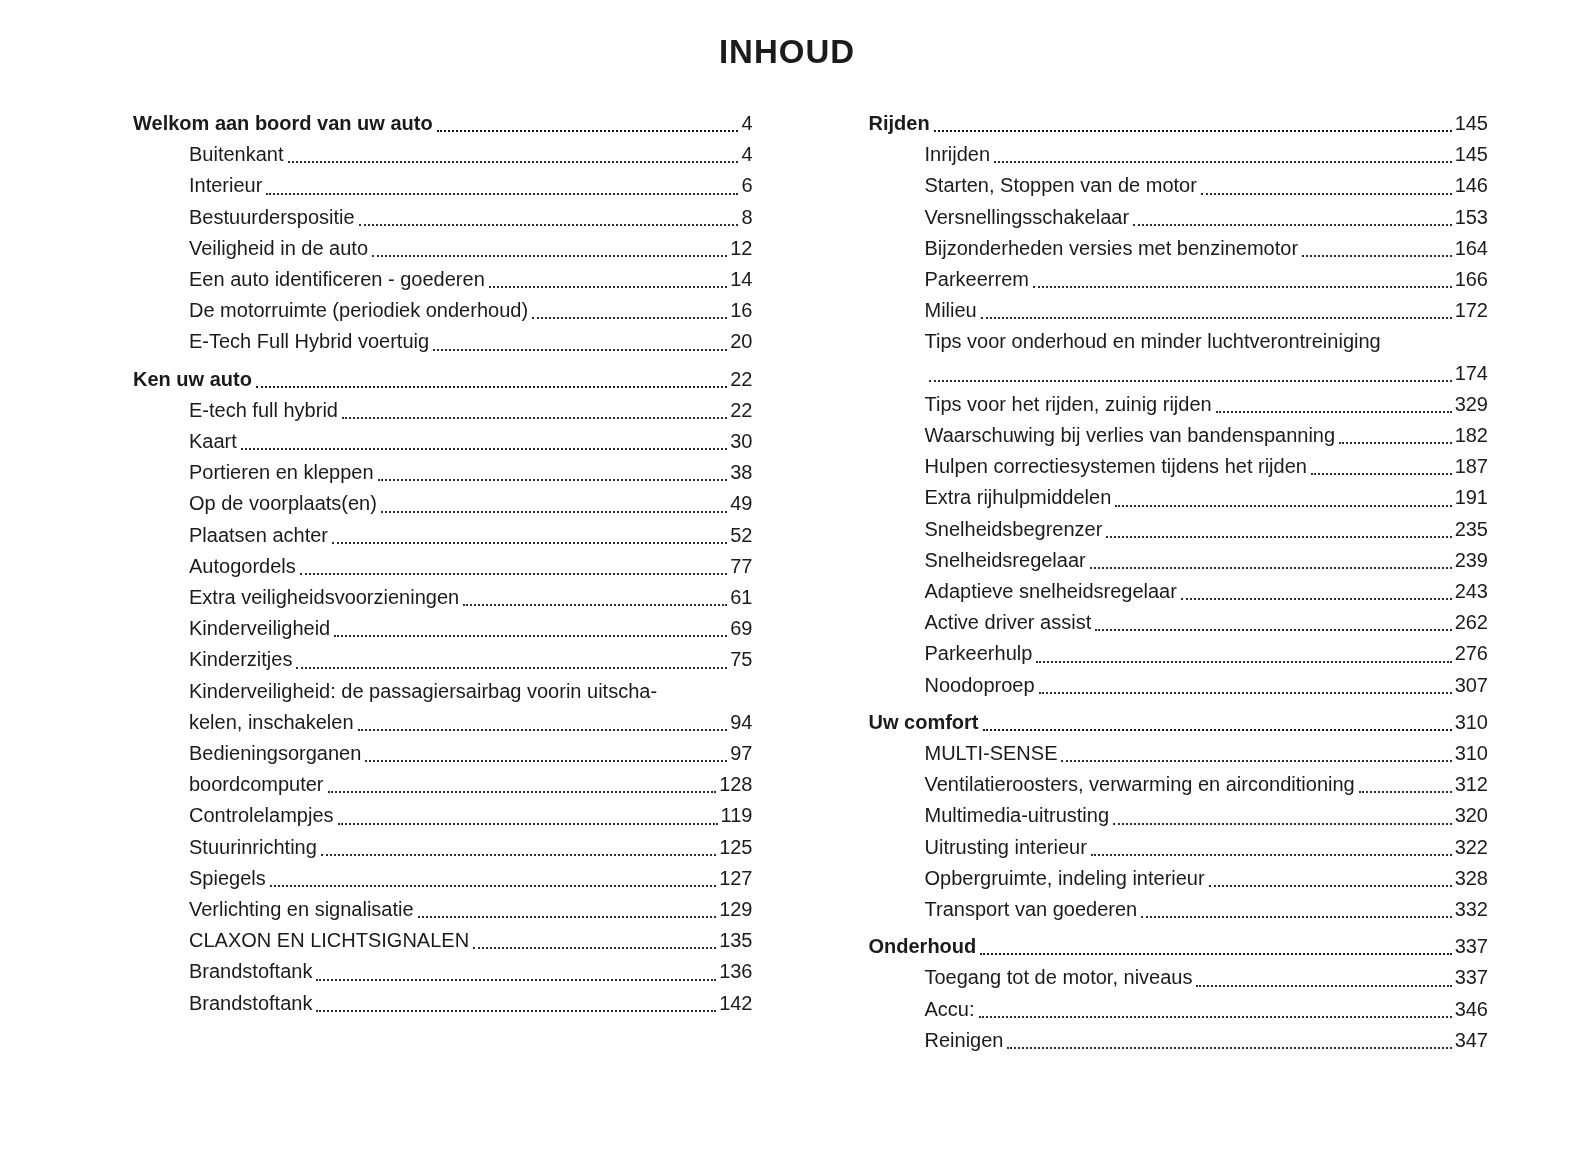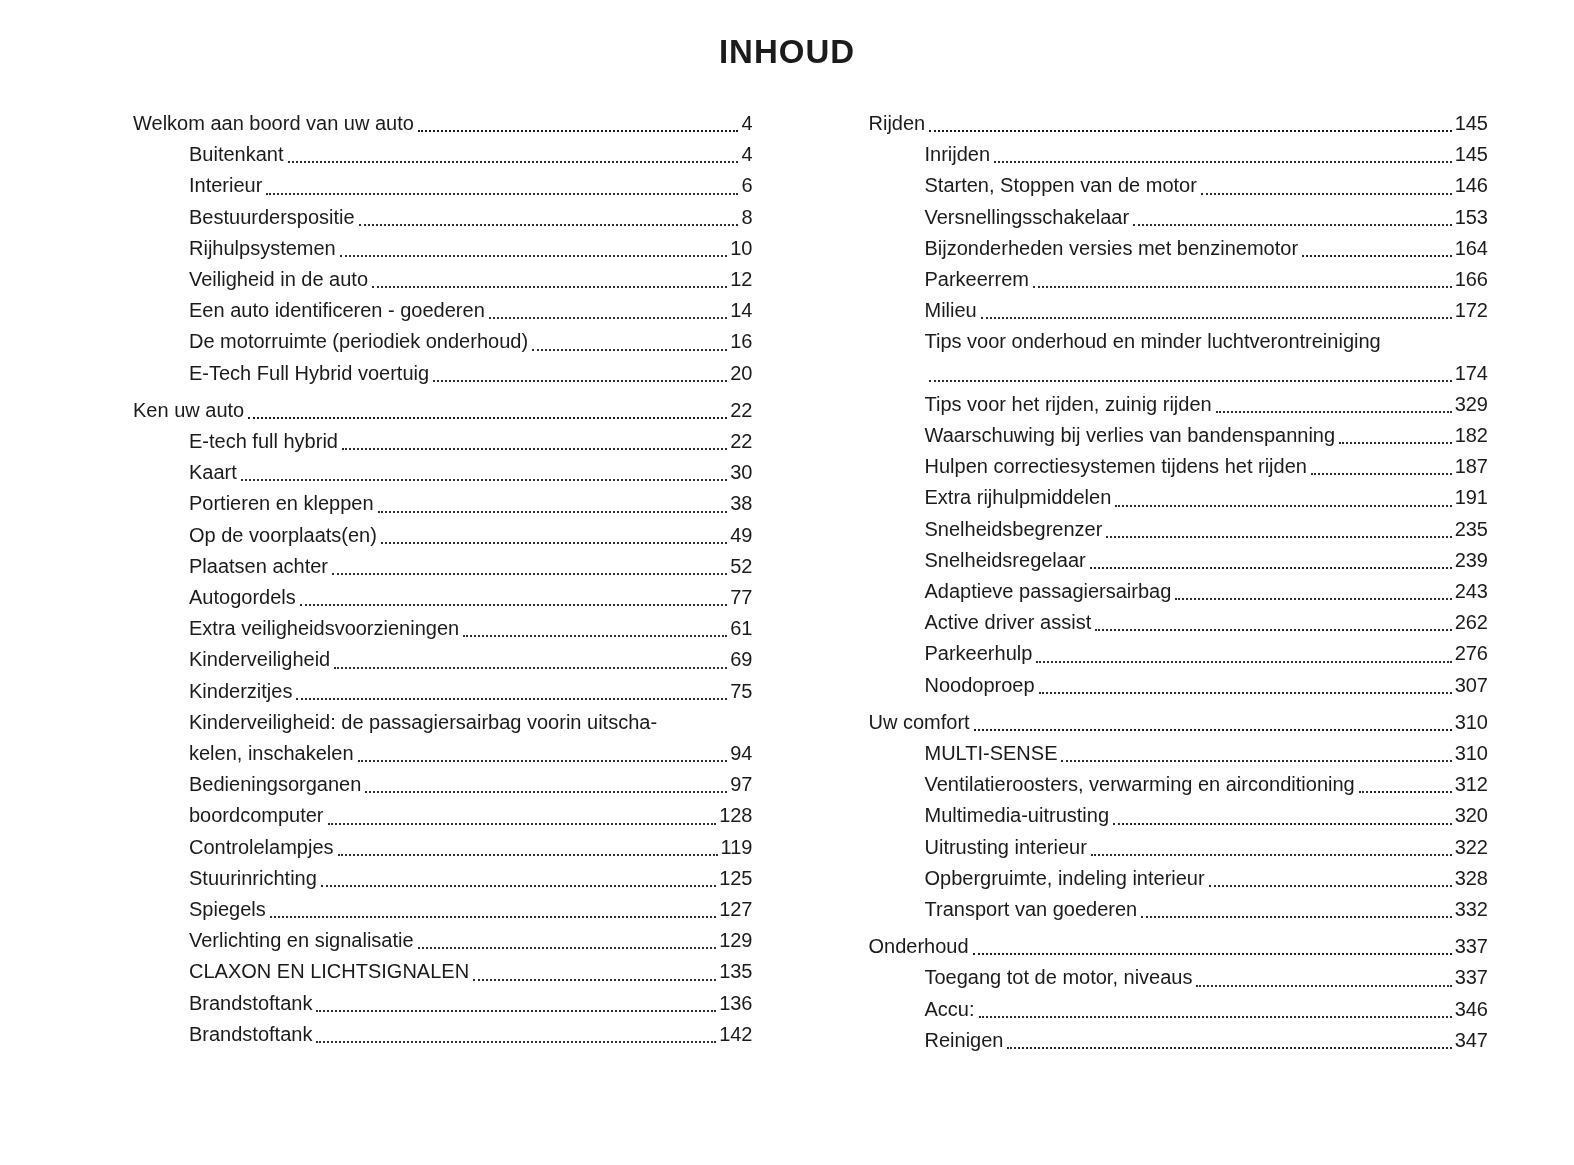--- a/index.html
+++ b/index.html
@@ -39,21 +39,21 @@
     font-size: 20px;
     line-height: 31.2px;
   }
   .row .label {
     white-space: nowrap;
     flex-shrink: 0;
   }
   .entry-row { padding-left: 56px; }
   .section-header .label,
   .section-header .page {
-    font-weight: 400;
+    font-weight: 700;
   }
   .dots {
     flex: 1 1 0;
     min-width: 6px;
     border-bottom: 2px dotted #2e2e2e;
     margin: 0 3px 7px 4px;
     height: 0;
   }
   .section-header .dots {
     border-bottom-width: 2.5px;
@@ -86,25 +86,20 @@
             <span class="label">Interieur</span>
             <span class="dots"></span>
             <span class="page-num">6</span>
           </div>
           <div class="row entry-row">
             <span class="label">Bestuurderspositie</span>
             <span class="dots"></span>
             <span class="page-num">8</span>
           </div>
           <div class="row entry-row">
-            <span class="label">Rijhulpsystemen</span>
-            <span class="dots"></span>
-            <span class="page-num">10</span>
-          </div>
-          <div class="row entry-row">
             <span class="label">Veiligheid in de auto</span>
             <span class="dots"></span>
             <span class="page-num">12</span>
           </div>
           <div class="row entry-row">
             <span class="label">Een auto identificeren - goederen</span>
             <span class="dots"></span>
             <span class="page-num">14</span>
           </div>
           <div class="row entry-row">
@@ -293,21 +288,21 @@
             <span class="label">Snelheidsbegrenzer</span>
             <span class="dots"></span>
             <span class="page-num">235</span>
           </div>
           <div class="row entry-row">
             <span class="label">Snelheidsregelaar</span>
             <span class="dots"></span>
             <span class="page-num">239</span>
           </div>
           <div class="row entry-row">
-            <span class="label">Adaptieve passagiersairbag</span>
+            <span class="label">Adaptieve snelheidsregelaar</span>
             <span class="dots"></span>
             <span class="page-num">243</span>
           </div>
           <div class="row entry-row">
             <span class="label">Active driver assist</span>
             <span class="dots"></span>
             <span class="page-num">262</span>
           </div>
           <div class="row entry-row">
             <span class="label">Parkeerhulp</span>

